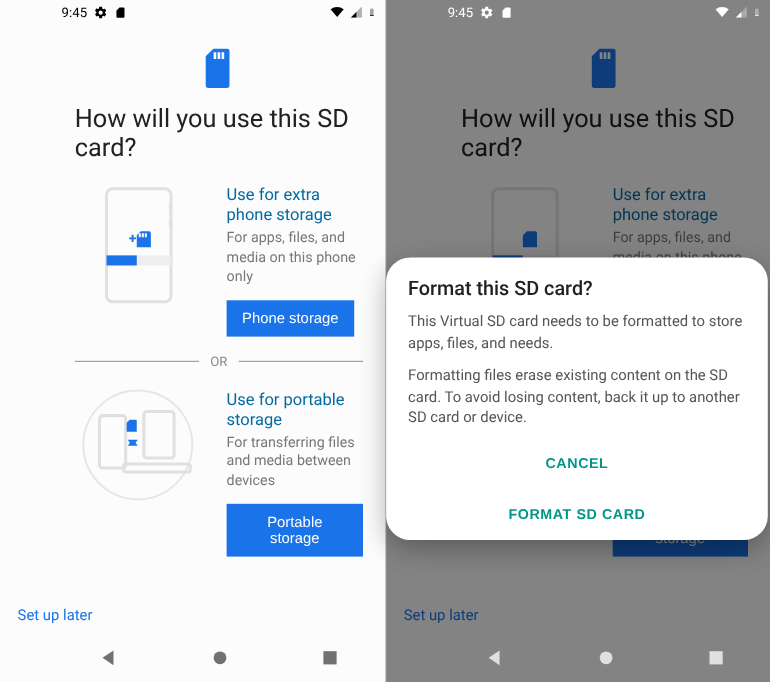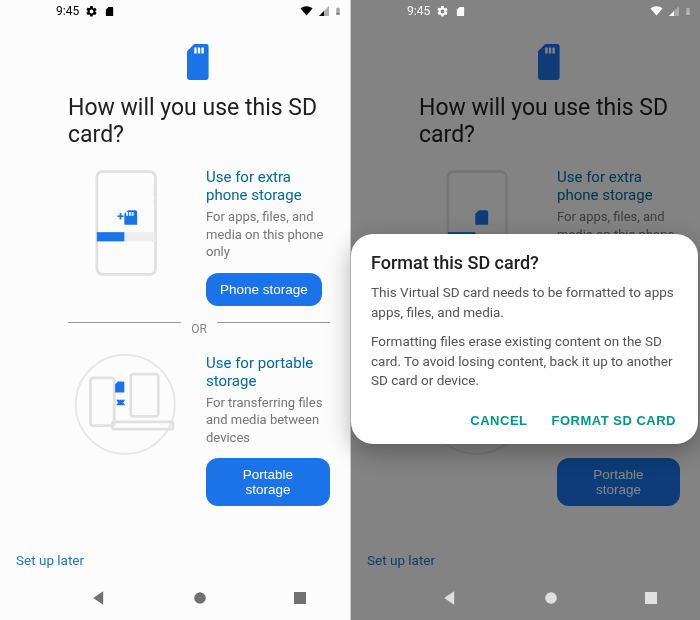--- a/index.html
+++ b/index.html
@@ -16,40 +16,40 @@
 
   
   .content { flex:1; position:relative; padding:10px 20px 0 20px; }
   .hero { display:flex; justify-content:center; margin:12px 0 14px 0; }
   .title { font-size:23px; color:#212121; font-weight:400; margin-bottom:20px; }
   .option { display:flex; gap:18px; }
   .illu { width:120px; height:110px; display:flex; align-items:center; justify-content:center; }
   .opt-body { flex:1; }
   .opt-title { font-size:15px; color:#0369a1; margin-bottom:4px; }
   .opt-desc { font-size:13px; color:#777; line-height:1.35; margin-bottom:12px; max-width:180px; }
-  .btn { display:inline-block; background:#1a73e8; color:#fff; font-size:13.5px; padding:9px 14px; border-radius:12px; border:none; cursor:pointer; }
-
-  .or-div { display:flex; margin:16px 0 18px 0; font-size:12px; color:#888; }
+  .btn { display:inline-block; background:#1a73e8; color:#fff; font-size:13.5px; padding:9px 14px; border-radius:0; border:none; cursor:pointer; }
+
+  .or-div { display:flex; align-items:center; margin:16px 0 18px 0; font-size:12px; color:#888; }
   .or-div .line { flex:1; height:1px; background:#999; }
   .or-div span { padding:0 10px; }
 
   .footer-link { position:absolute; left:16px; bottom:52px; font-size:13.5px; color:#1a73e8; }
 
   
   .navbar { height:44px; display:flex; align-items:center; justify-content:space-around; }
 
   
   .dim { position:absolute; inset:0; background:rgba(0,0,0,0.48); }
 
   
   .dialog { position:absolute; left:0; right:0; top:234px; margin:0 2px 0 0; background:#fff; padding:18px 20px 10px 20px; box-shadow:0 8px 24px rgba(0,0,0,0.3);border-radius:22px; }
   .dialog-title { font-size:18px; color:#212121; font-weight:500; margin-bottom:10px; }
   .dialog-body { font-size:13.5px; color:#555; line-height:1.45; }
   .dialog-body p + p { margin-top:10px; }
-  .dialog-actions { display:flex; justify-content:flex-end; gap:20px; margin-top:16px; }
+  .dialog-actions { display:flex; justify-content:flex-end; gap:20px; margin-top:16px;flex-direction:column; }
   .flat-btn { background:none; border:none; color:#009688; font-size:13px; font-weight:600; letter-spacing:0.5px; cursor:pointer; padding:6px 2px; }
 
   .navbar svg { opacity:0.55; }
   .phone.right .navbar svg { opacity:0.75; }
 </style>
 </head>
 <body>
 
 <div class="wrap">
 
@@ -264,21 +264,21 @@
             <rect x="4" y="4" width="16" height="16" fill="#fff"></rect>
           </svg>
         </span>
     </div>
 
     <div class="dim"></div>
 
     <div class="dialog">
       <div class="dialog-title">Format this SD card?</div>
       <div class="dialog-body">
-        <p>This Virtual SD card needs to be formatted to apps apps, files, and media.</p>
+        <p>This Virtual SD card needs to be formatted to store apps, files, and needs.</p>
         <p>Formatting files erase existing content on the SD card. To avoid losing content, back it up to another SD card or device.</p>
       </div>
       <div class="dialog-actions">
         <button class="flat-btn">CANCEL</button>
         <button class="flat-btn">FORMAT SD CARD</button>
       </div>
     </div>
   </div>
 
 </div>

